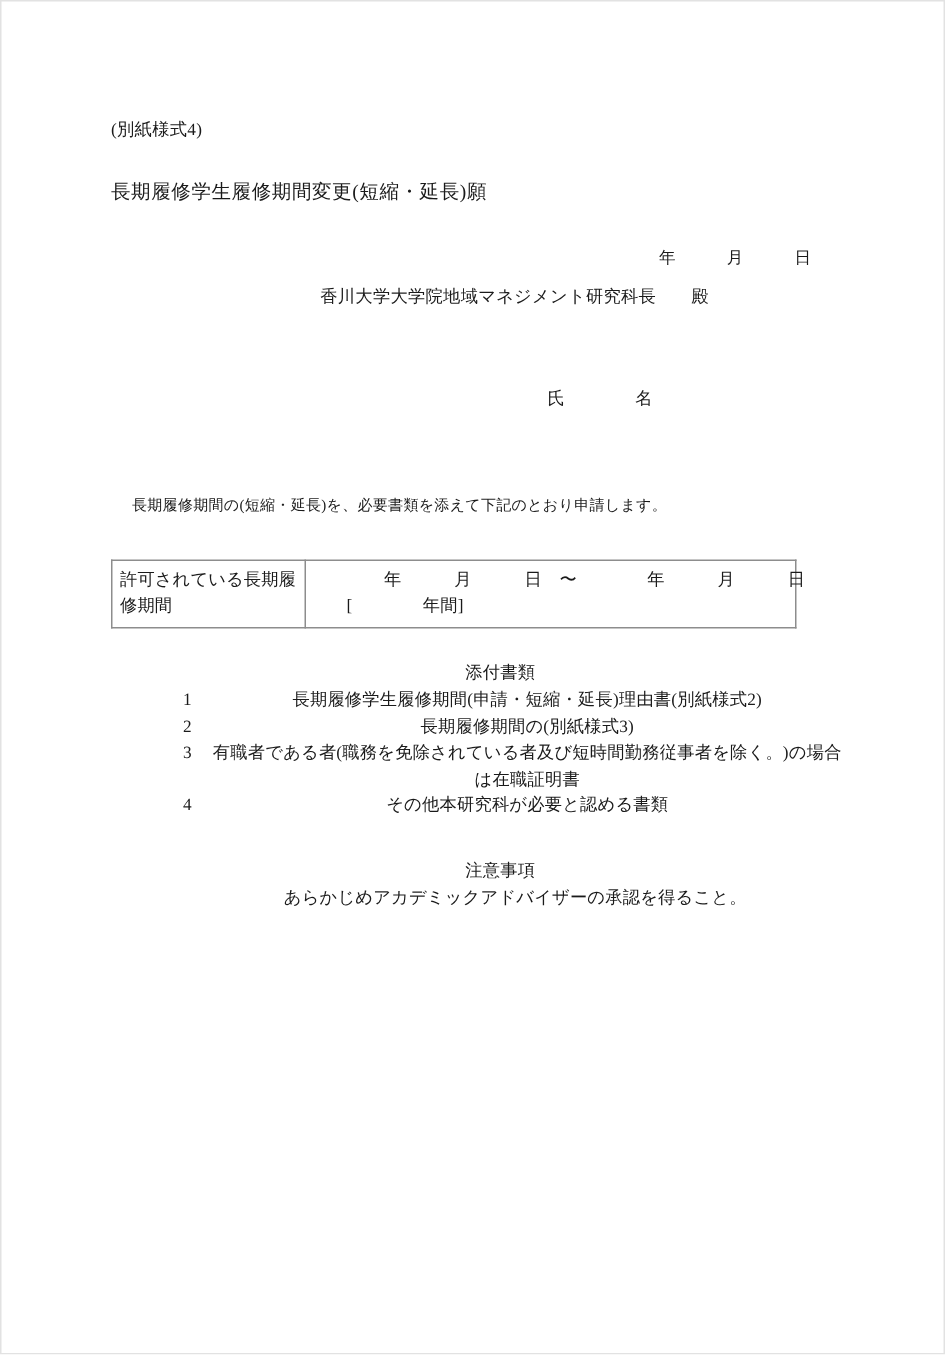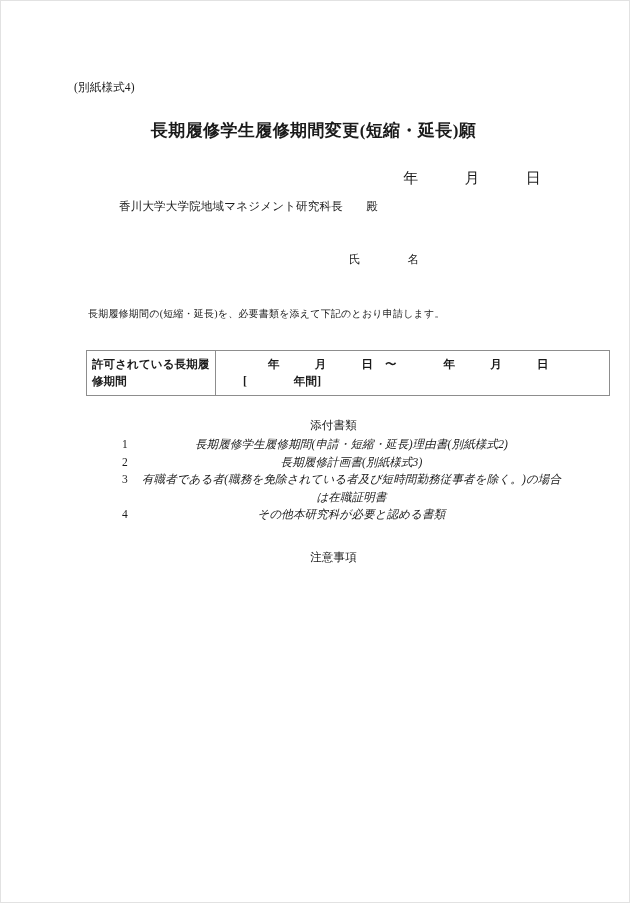--- a/index.html
+++ b/index.html
@@ -34,71 +34,71 @@
 
   
   .form-code {
     font-size: 11.5px;
     line-height: 1.4;
     letter-spacing: 0.2px;
     margin: 0;
   }
   .doc-title {
     margin: 0;
-    font-size: 17px;
-    font-weight: bold;
-    text-align: center;
+    font-size: 13px;
+    font-weight: normal;
+    text-align: left;
     letter-spacing: 0.4px;
     padding-top: 24px;
     padding-right: 14px;
   }
   .date-line {
     margin: 0;
     padding-top: 27px;
     text-align: right;
-    font-size: 15px;
+    font-size: 11px;
     letter-spacing: 0.3px;
     padding-right: 26px;
     white-space: pre;
   }
   .addressee {
     margin: 0;
     padding-top: 11px;
     padding-left: 45px;
     font-size: 11.5px;
     letter-spacing: 0.2px;
     white-space: pre;
+    text-align: center;
   }
   .applicant-block {
     padding-top: 36px;
     padding-left: 275px;
     font-size: 11.5px;
     letter-spacing: 0.2px;
   }
   .applicant-block .field {
-    margin: 0;
+    margin: 16px;
     line-height: 1.65;
     white-space: pre;
   }
   .statement {
     margin: 0;
     padding-top: 38px;
     padding-left: 14px;
     font-size: 10px;
     letter-spacing: 0.2px;
   }
 
   
   .period-table {
     margin-top: 29px;
-    margin-left: 12px;
-    width: 524px;
+    margin-left: 0;
+    width: 457px;
     border-collapse: collapse;
     table-layout: fixed;
-    font-weight: bold;
   }
   .period-table td {
     border: 1px solid #8d8d8d;
     padding: 0;
     vertical-align: top;
     font-size: 11.5px;
   }
   .period-table td.label {
     width: 123px;
     padding: 5px 0 6px 5px;
@@ -145,21 +145,20 @@
     padding-left: 14px;
   }
   .numbered-list .num {
     flex: 0 0 auto;
     width: 22px;
   }
   .numbered-list .item-text {
     flex: 1 1 auto;
     max-width: 440px;
     text-indent: 0;
-    font-style: italic;
   }
   .note-body {
     margin: 0;
     padding-top: 3px;
     padding-left: 20px;
     line-height: 1.52;
   }
   .notes-heading {
     padding-top: 26px;
   }
@@ -198,31 +197,32 @@
 
     <div class="section">
       <p class="section-heading">添付書類</p>
       <ul class="numbered-list">
         <li>
           <span class="num">1</span>
           <span class="item-text">長期履修学生履修期間(申請・短縮・延長)理由書(別紙様式2)</span>
         </li>
         <li>
           <span class="num">2</span>
-          <span class="item-text">長期履修計画書(別紙様式3)</span>
+          <span class="item-text">長期履修期間の(別紙様式3)</span>
         </li>
         <li>
           <span class="num">3</span>
           <span class="item-text">有職者である者(職務を免除されている者及び短時間勤務従事者を除く。)の場合は在職証明書</span>
         </li>
         <li>
           <span class="num">4</span>
           <span class="item-text">その他本研究科が必要と認める書類</span>
         </li>
       </ul>
     </div>
 
     <div class="section">
       <p class="section-heading notes-heading">注意事項</p>
+      <p class="note-body">あらかじめアカデミックアドバイザーの承認を得ること。</p>
     </div>
 
   </div>
 </div>
 
 </body></html>

